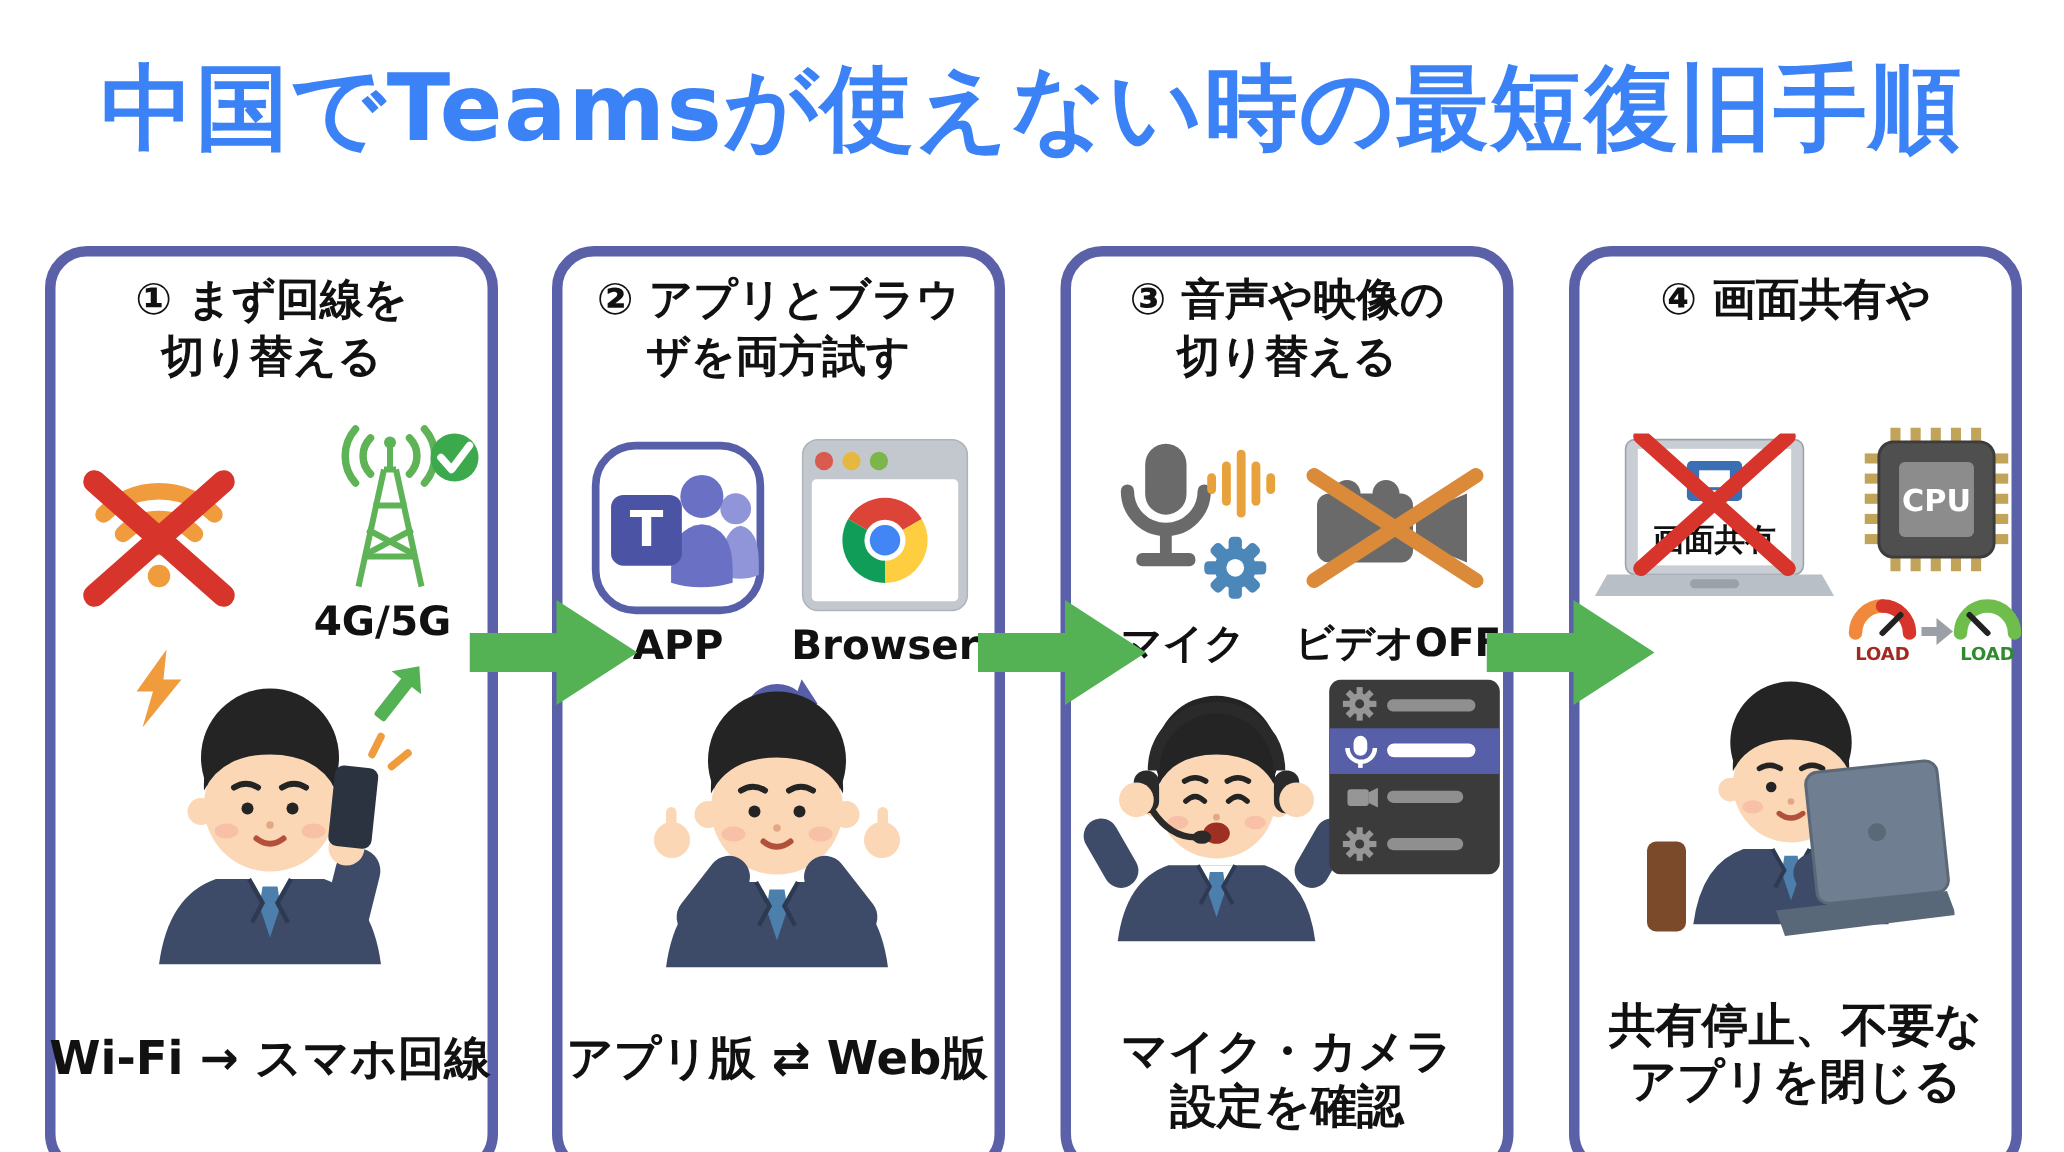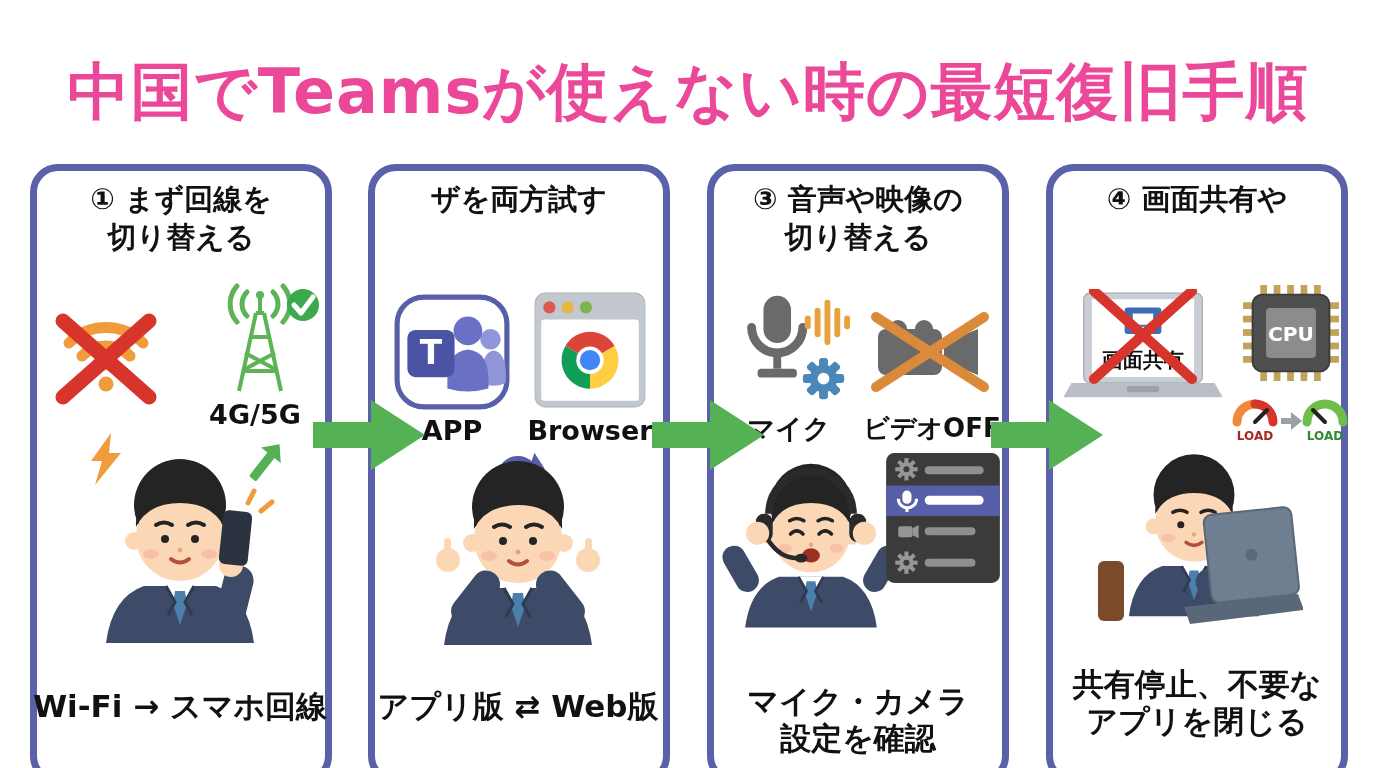--- a/index.html
+++ b/index.html
@@ -3,21 +3,21 @@
 <meta charset="utf-8">
 <style>
   html,body{margin:0;padding:0;}
   body{
     width:1376px;height:768px;position:relative;overflow:hidden;
     background:#ffffff;
     font-family:"DejaVu Sans","Liberation Sans",sans-serif;
   }
   .title{
     position:absolute;top:30px;left:0;width:1376px;text-align:center;
-    font-size:62px;font-weight:bold;color:#ec4899;letter-spacing:1px;margin-top:20px;
+    font-size:62px;font-weight:bold;color:#3b82f6;letter-spacing:1px;
   }
   .box{
     position:absolute;top:164px;height:620px;width:302px;
     background:#fff;border:7px solid #5A61A8;border-radius:28px;
     box-sizing:border-box;
   }
   .heading{
     position:absolute;top:10px;left:0;right:0;text-align:center;
     font-size:29px;font-weight:bold;color:#111;line-height:1.3;
   }
@@ -128,20 +128,21 @@
     <rect x="141" y="58" width="29" height="54" rx="6" fill="#2B3340" transform="rotate(6 155 85)"></rect>
     <g stroke="#F09B3C" stroke-width="5" stroke-linecap="round">
       <path d="M168 50 L174 38"></path>
         <path d="M181 58 L192 49"></path>
     </g>
   </svg>
 </div>
 
 <div class="box" style="left:368px">
   <div class="heading">
+    <div>② アプリとブラウ</div>
     <div>ザを両方試す</div>
   </div>
 
   <svg class="abs" style="left:18px;top:122px" width="118" height="118" viewBox="0 0 115 115">
     <rect x="4" y="4" width="107" height="107" rx="26" fill="#fff" stroke="#575FA8" stroke-width="5"></rect>
     <circle cx="95" cy="45" r="10" fill="#8F95D8"></circle>
     <path d="M86 80 Q87 58 98 56 Q110 58 110 80 L110 88 Q97 93 86 88 Z" fill="#8F95D8"></path>
     <circle cx="73" cy="37" r="14" fill="#6A71C5"></circle>
     <path d="M53 84 Q53 57 73 55 Q93 57 93 84 L93 93 Q72 99 53 93 Z" fill="#6A71C5"></path>
     <rect x="14" y="36" width="46" height="46" rx="8" fill="#4B53A4"></rect>

